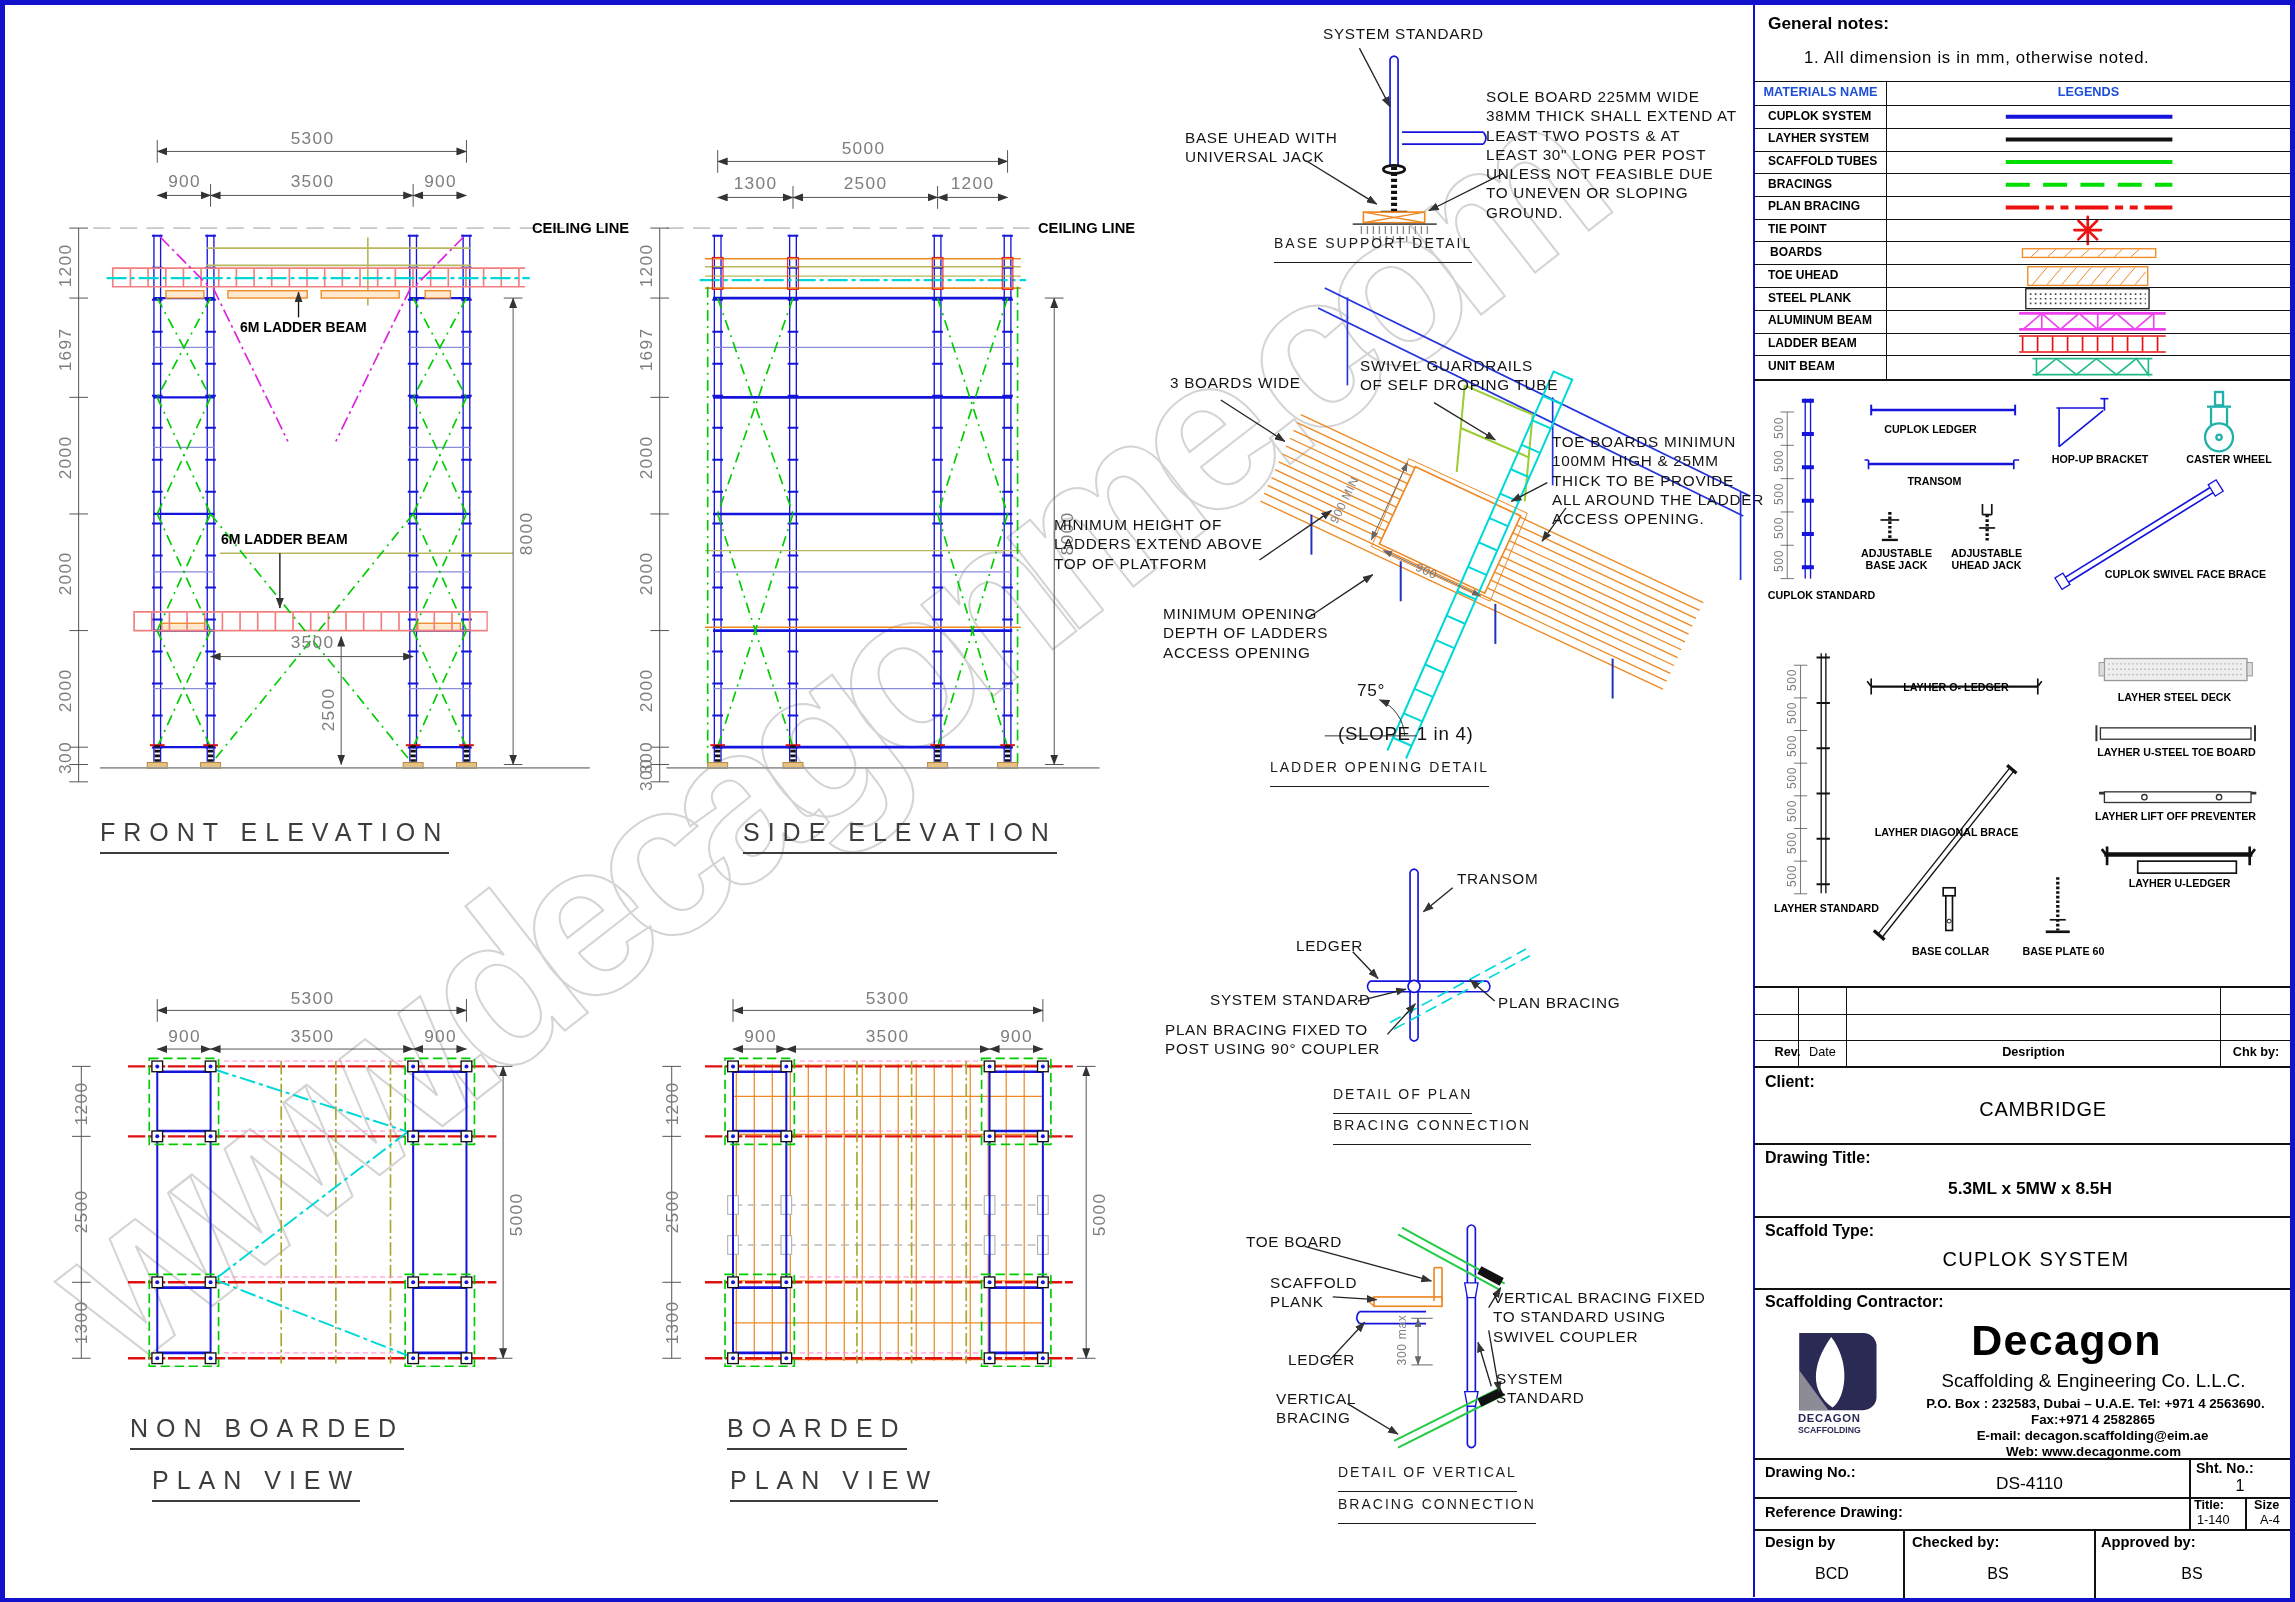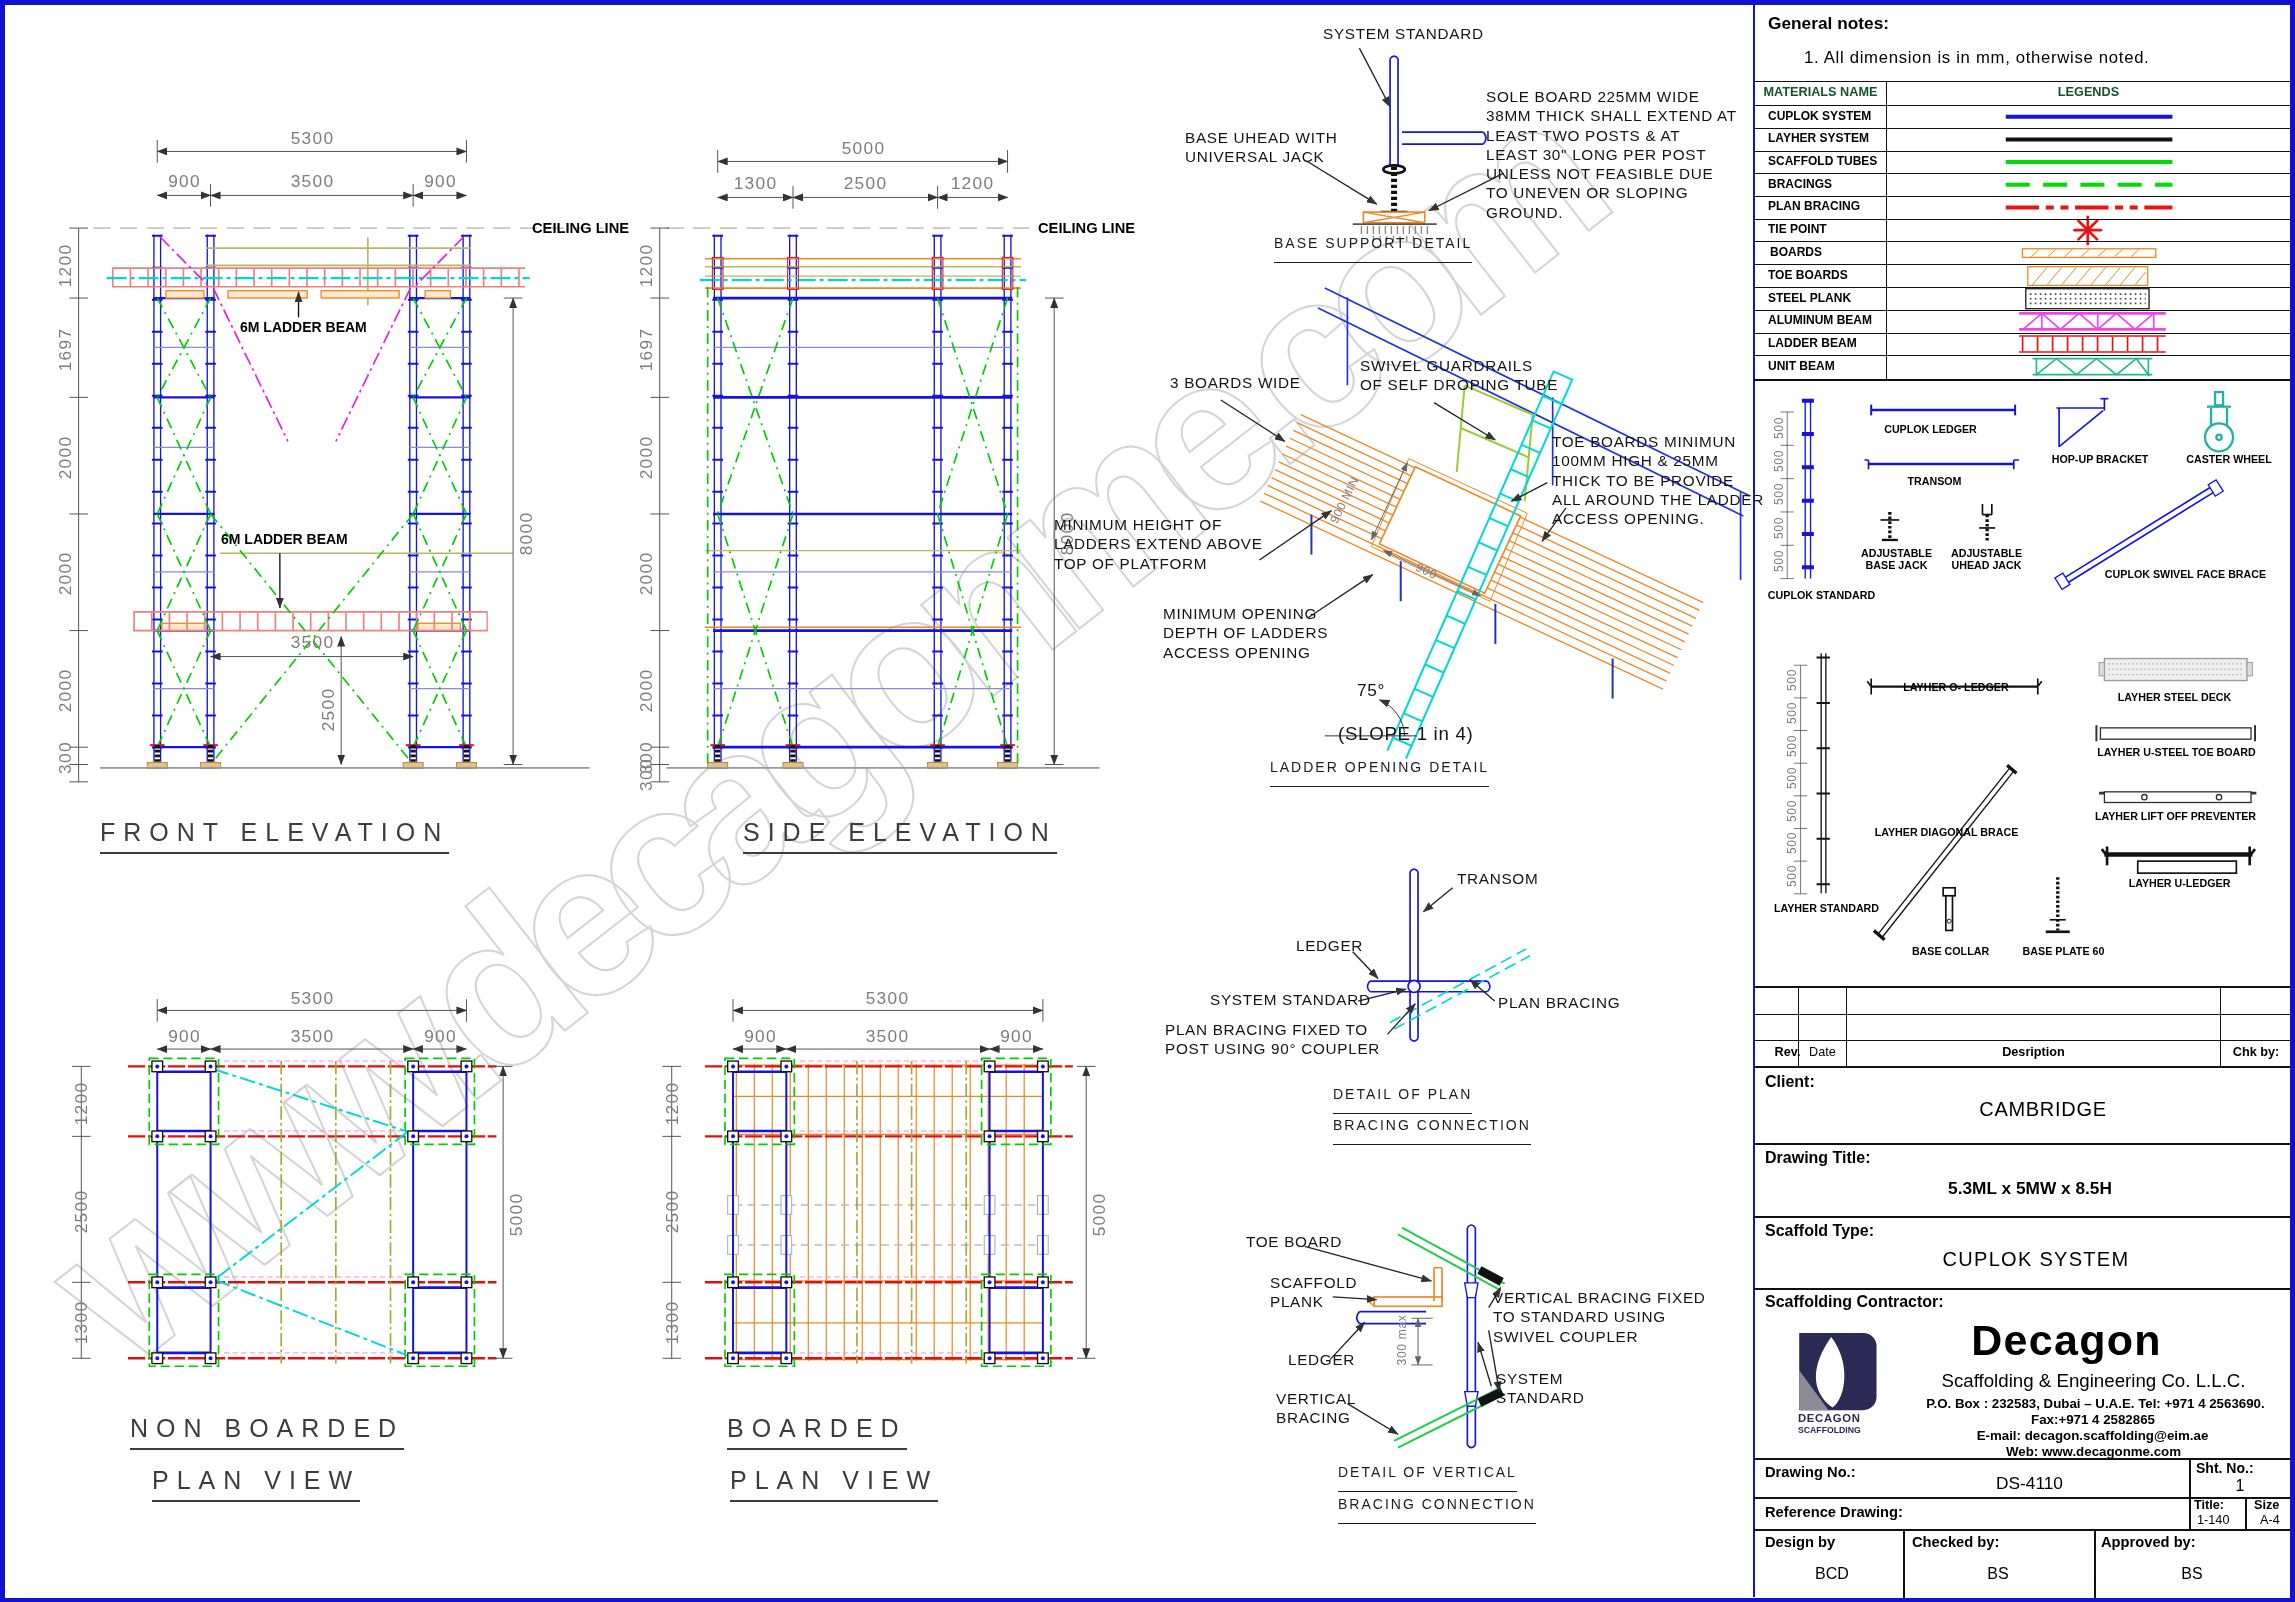--- a/index.html
+++ b/index.html
@@ -14,21 +14,21 @@
   .dimsm{font-size:12px;color:#7d7d7d;letter-spacing:0.7px;}
   .rot{transform:rotate(-90deg);}
   .cad{font-size:15.3px;color:#141414;letter-spacing:0.7px;line-height:19.3px;}
   .cadb{font-weight:bold;font-size:14px;color:#000;}
   .vtitle{font-size:25px;letter-spacing:8px;color:#3c3c3c;border-bottom:2px solid #3c3c3c;padding-bottom:5.3px;}
   .dtitle{font-size:14px;letter-spacing:2px;color:#1c1c1c;border-bottom:1.3px solid #1c1c1c;padding-bottom:11px;}
   .blk span{display:block;}
   .hl{position:absolute;background:#111;}
   .vl{position:absolute;background:#111;}
   .bluev{position:absolute;background:#1212cc;}
-  .red{color:#14532d;text-align:center;}
+  .red{color:#1d4ed8;text-align:center;}
   .legname{font-weight:bold;font-size:12px;color:#000;}
   .tbl-lab{font-weight:bold;font-size:14.7px;color:#000;}
   .tbl-val{font-size:17.3px;color:#000;letter-spacing:0.7px;}
   .comp{font-weight:bold;font-size:10.7px;color:#000;}
   .navy{color:#2a2a55;}
 </style>
 </head>
 <body>
 
 <div id="sheet">
@@ -947,21 +947,21 @@
   <span class="lbl red ctr" style="left:1757px;top:85px;width:127px;font-weight:bold;font-size:12.7px">MATERIALS NAME</span>
   <span class="lbl red ctr" style="left:2022px;top:85px;width:133px;font-weight:bold;font-size:12.7px">LEGENDS</span>
 
   <span class="lbl legname" style="left:1768px;top:109px">CUPLOK SYSTEM</span>
   <span class="lbl legname" style="left:1768px;top:131px">LAYHER SYSTEM</span>
   <span class="lbl legname" style="left:1768px;top:154px">SCAFFOLD TUBES</span>
   <span class="lbl legname" style="left:1768px;top:177px">BRACINGS</span>
   <span class="lbl legname" style="left:1768px;top:199px">PLAN BRACING</span>
   <span class="lbl legname" style="left:1768px;top:222px">TIE POINT</span>
   <span class="lbl legname" style="left:1770px;top:245px">BOARDS</span>
-  <span class="lbl legname" style="left:1768px;top:268px">TOE BOARDS</span>
+  <span class="lbl legname" style="left:1768px;top:268px">TOE UHEAD</span>
   <span class="lbl legname" style="left:1768px;top:291px">STEEL PLANK</span>
   <span class="lbl legname" style="left:1768px;top:313px">ALUMINUM BEAM</span>
   <span class="lbl legname" style="left:1768px;top:336px">LADDER BEAM</span>
   <span class="lbl legname" style="left:1768px;top:359px">UNIT BEAM</span>
 
   <span class="lbl dimsm ctr rot" style="left:1745px;top:421px;width:67px">500</span>
   <span class="lbl dimsm ctr rot" style="left:1745px;top:454px;width:67px">500</span>
   <span class="lbl dimsm ctr rot" style="left:1745px;top:487px;width:67px">500</span>
   <span class="lbl dimsm ctr rot" style="left:1745px;top:521px;width:67px">500</span>
   <span class="lbl dimsm ctr rot" style="left:1745px;top:554px;width:67px">500</span>

